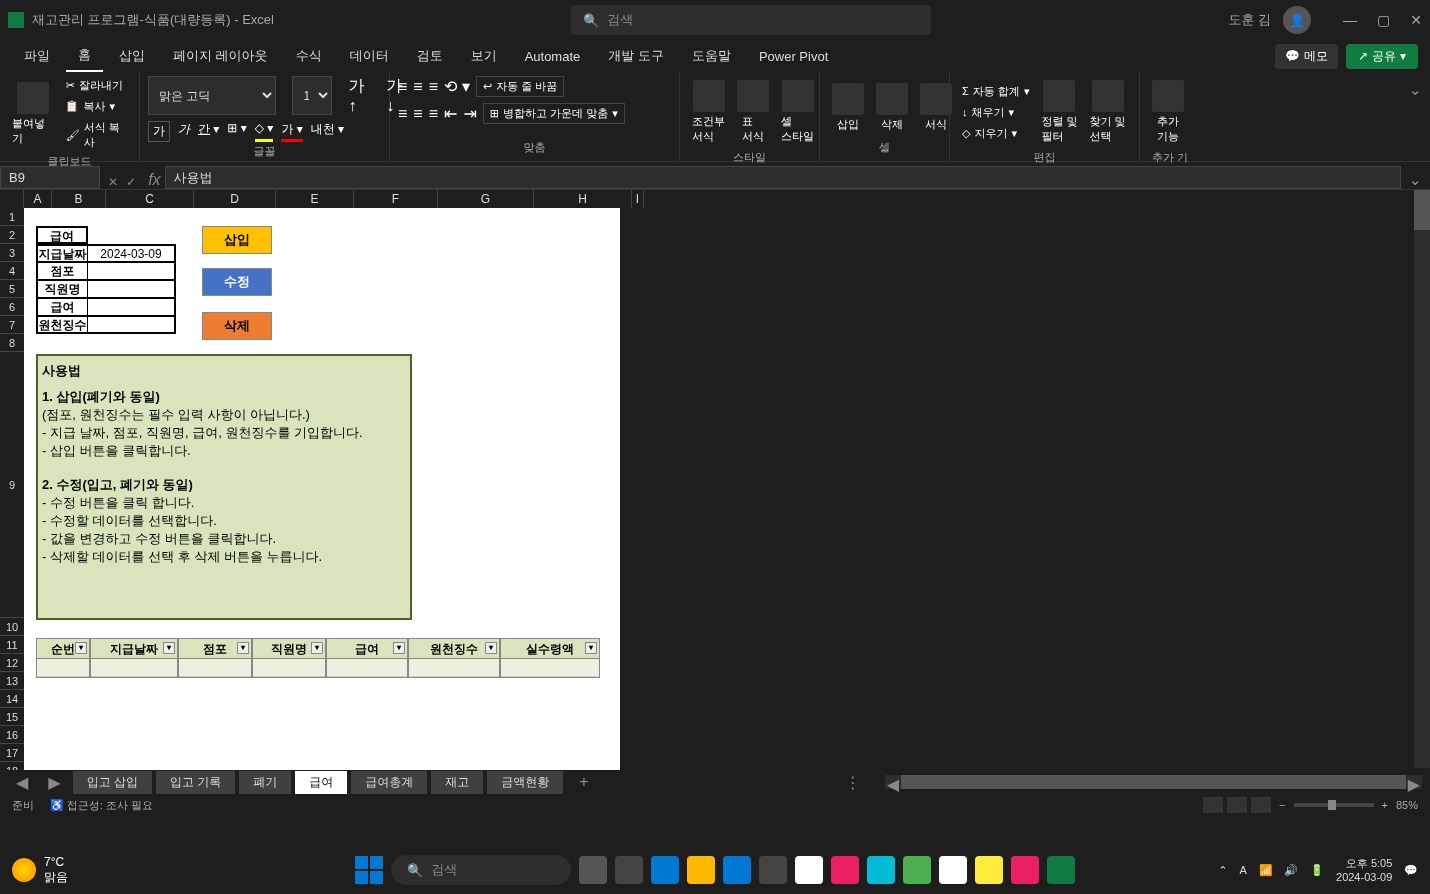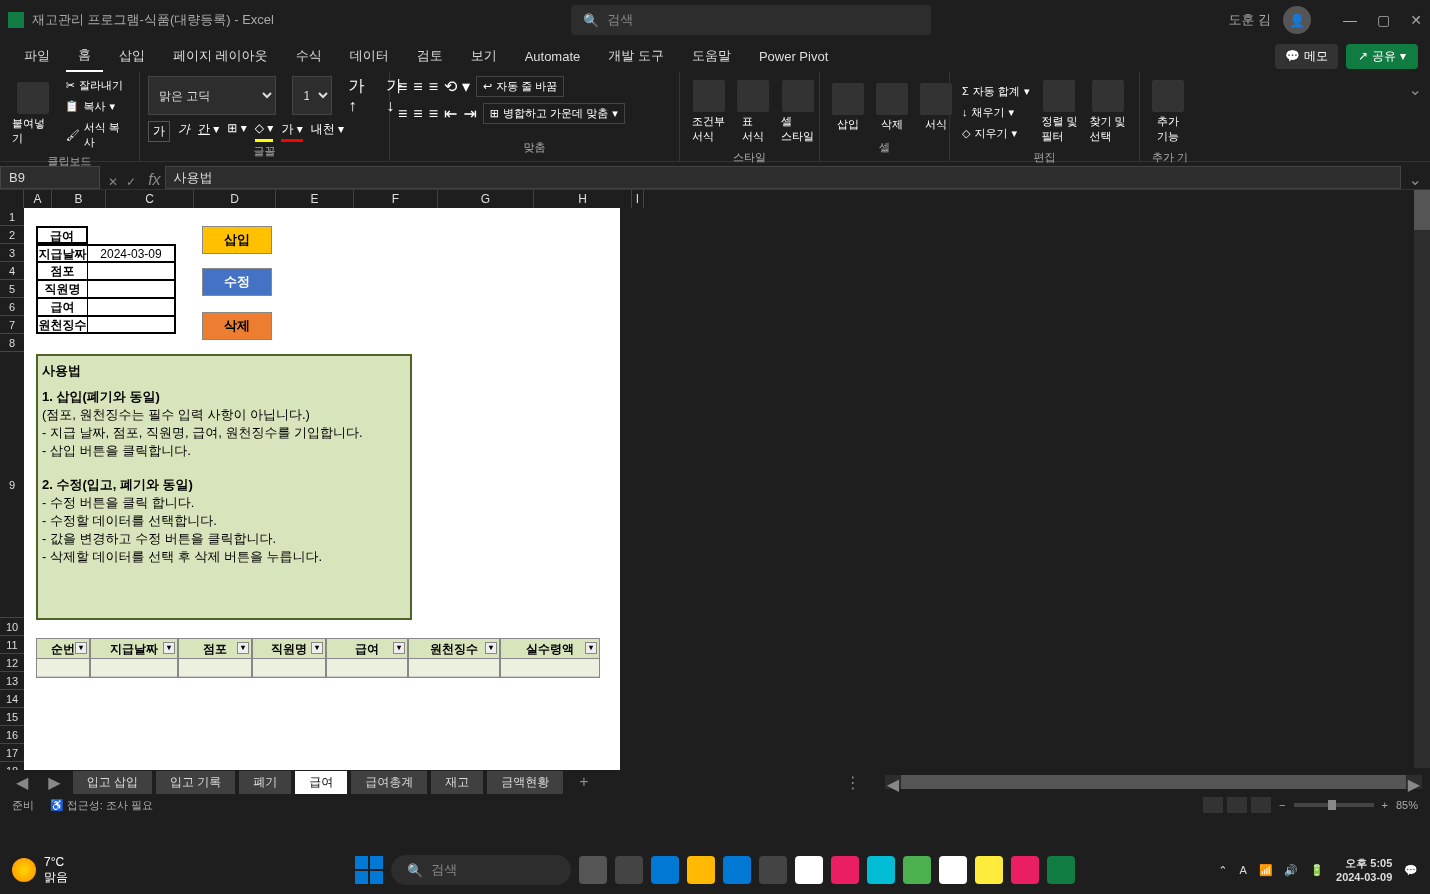--- a/index.html
+++ b/index.html
@@ -99,21 +99,21 @@
     
     .taskbar { position: absolute; bottom: 0; left: 0; right: 0; height: 48px; background: #1e1e1e; display: flex; align-items: center; padding: 0 12px; }
     .taskbar .weather { display: flex; align-items: center; gap: 8px; font-size: 12px; }
     .taskbar .weather-icon { width: 24px; height: 24px; border-radius: 50%; background: radial-gradient(circle, #ffd700, #ff8c00); }
     .taskbar .center { position: absolute; left: 50%; transform: translateX(-50%); display: flex; align-items: center; gap: 8px; }
     .taskbar .start { width: 28px; height: 28px; display: grid; grid-template-columns: 1fr 1fr; gap: 2px; }
     .taskbar .start div { background: #0078d4; }
     .taskbar .search { background: #2d2d2d; border-radius: 16px; padding: 6px 16px; width: 180px; display: flex; align-items: center; gap: 8px; color: #888; font-size: 13px; }
     .taskbar .app-icon { width: 28px; height: 28px; border-radius: 4px; background: #444; }
     .taskbar .tray { margin-left: auto; display: flex; align-items: center; gap: 12px; font-size: 11px; color: #ddd; }
-    .taskbar .clock { text-align: right; line-height: 14px; font-weight: bold; }
+    .taskbar .clock { text-align: right; line-height: 14px; }
     
     .scroll-v { position: absolute; right: 0; top: 190px; width: 16px; height: 578px; background: #2d2d2d; }
     .scroll-v .thumb { width: 100%; height: 40px; background: #555; }
   </style>
 </head>
 <body>
 
 <div class="titlebar">
   <div class="excel-icon"></div>
   <div class="title">재고관리 프로그램-식품(대량등록)  -  Excel</div>

